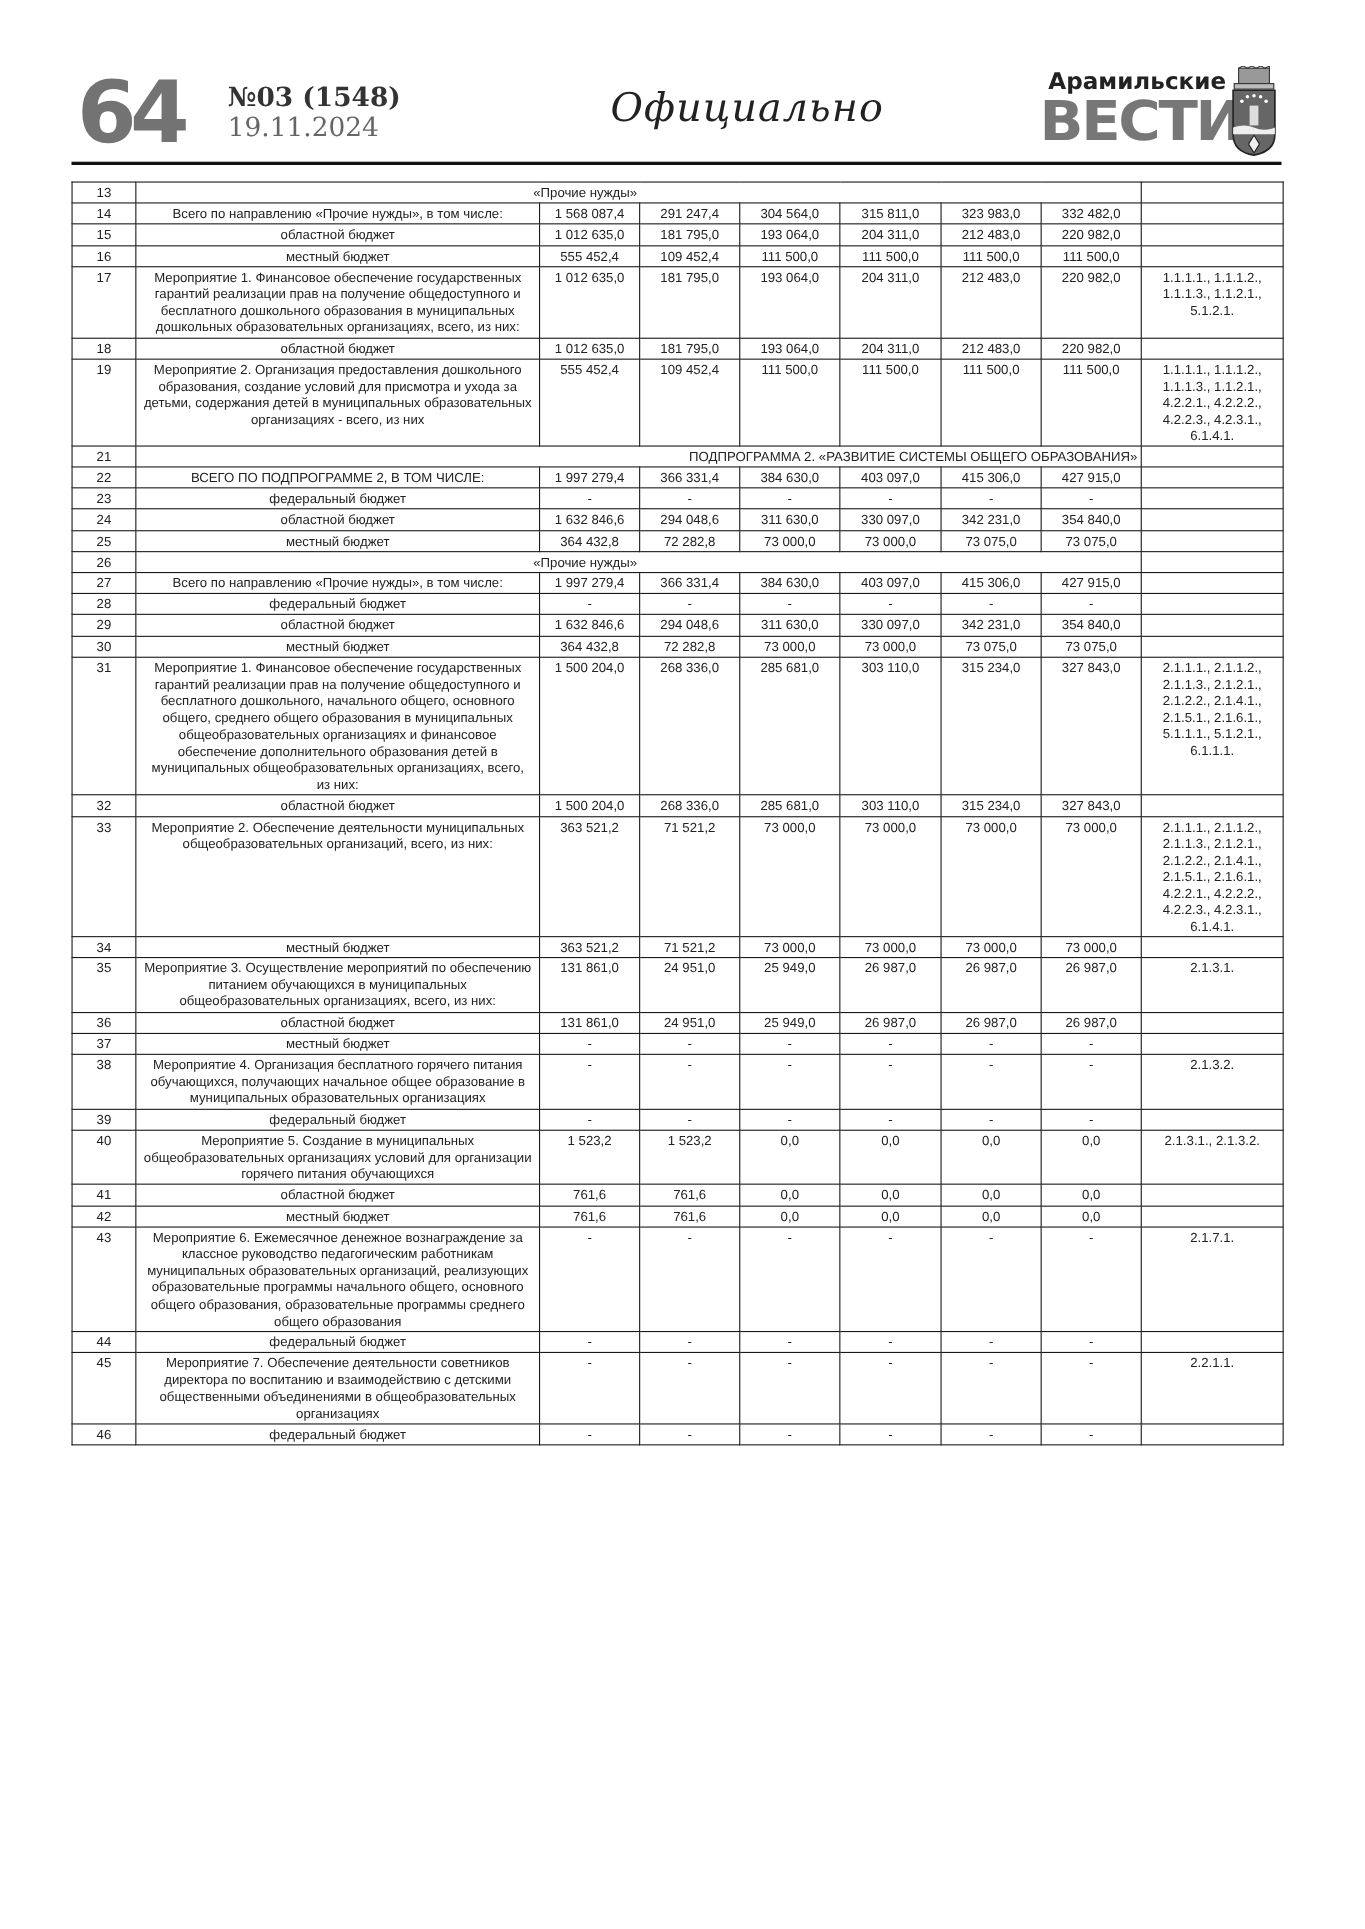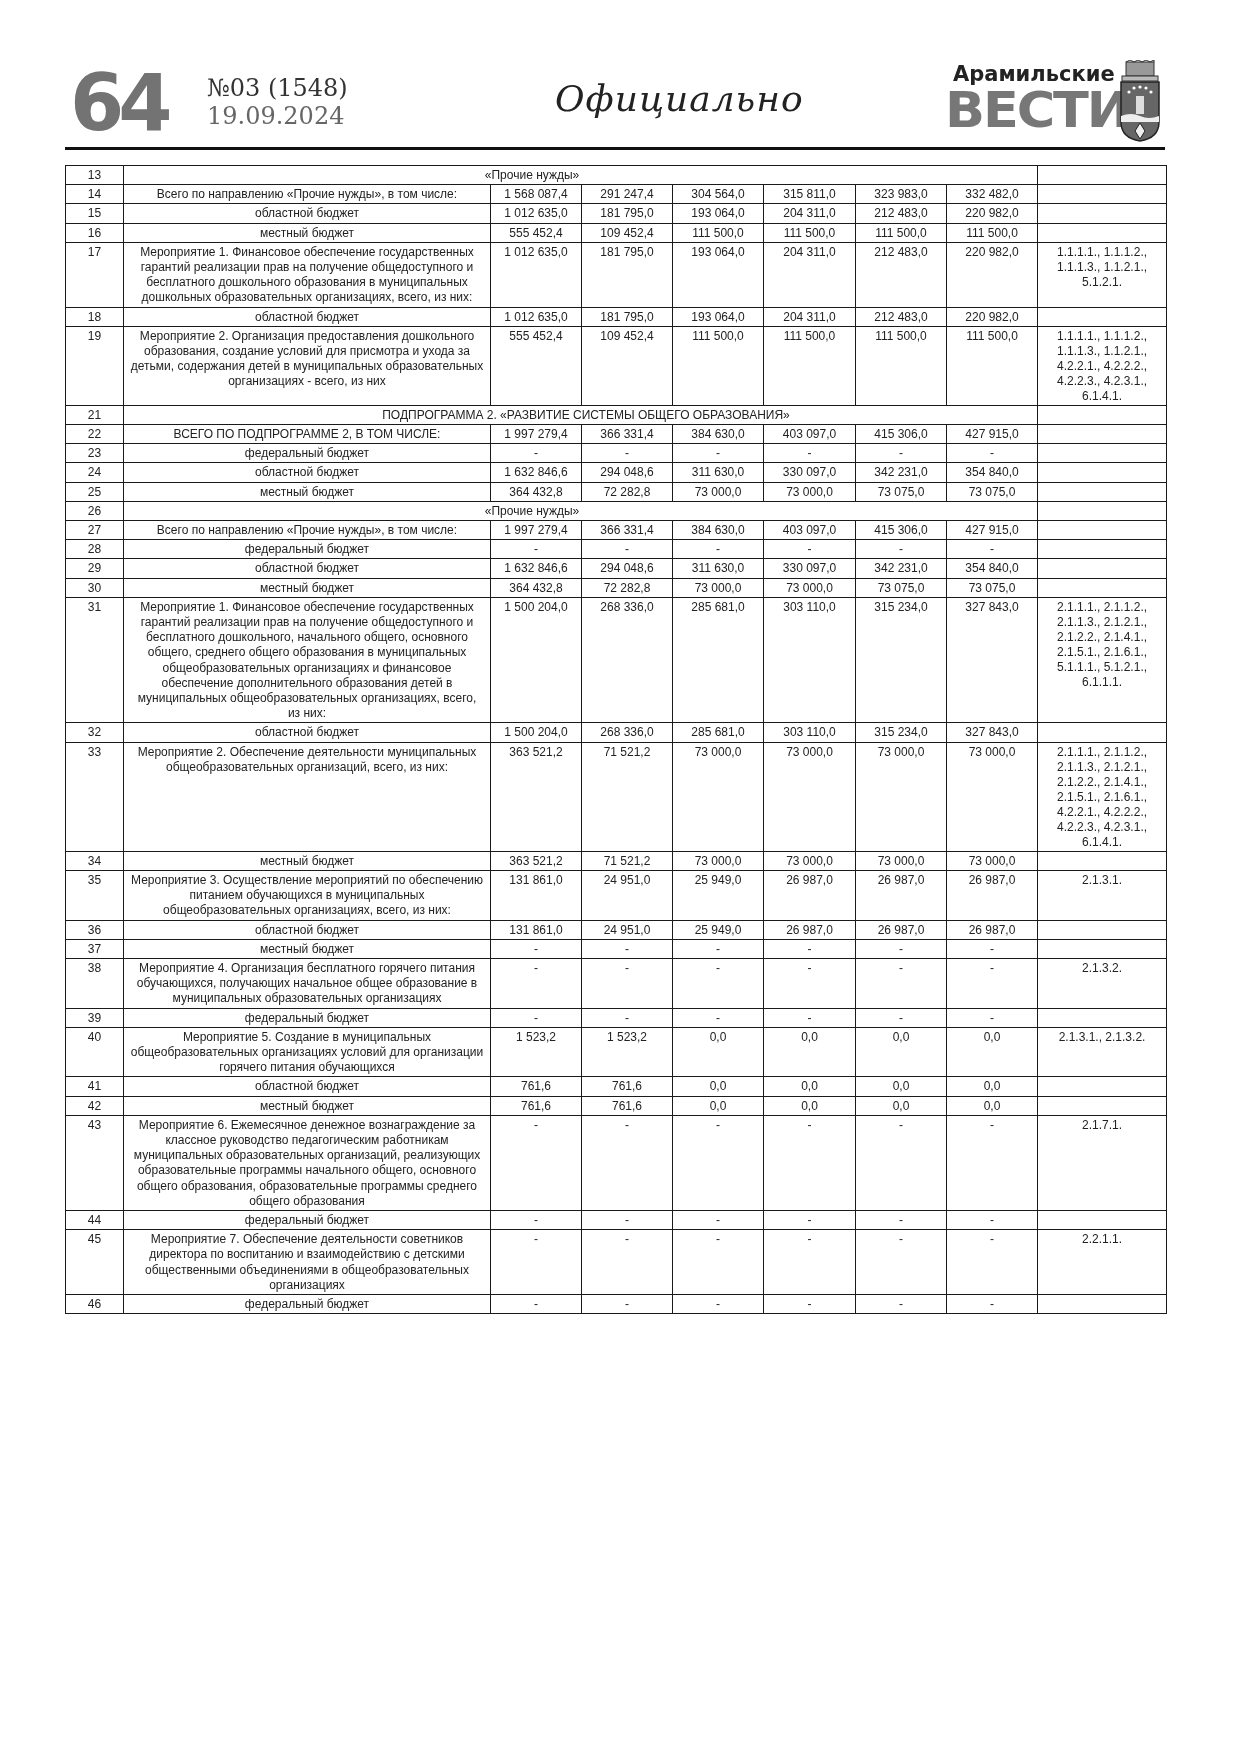--- a/index.html
+++ b/index.html
@@ -1,42 +1,42 @@
 <!DOCTYPE html>
 <html><head>
 <meta charset="utf-8">
 <style>
   html, body { margin: 0; padding: 0; background: #ffffff; }
   body { width: 1241px; height: 1754px; position: relative; overflow: hidden; color: #111; }
   .header { position: absolute; left: 65px; top: 58px; width: 1100px; height: 90px; }
   .page-num { position: absolute; left: 5px; top: 0px; font-family: "DejaVu Sans", sans-serif; font-weight: bold; font-size: 78px; letter-spacing: -6px; color: #737373; line-height: 90px; }
-  .issue { position: absolute; left: 142px; top: 16px; font-family: "DejaVu Serif", serif; font-size: 24px; line-height: 28px; color: #333; }
+  .issue { position: absolute; left: 142px; top: 16px; font-family: "DejaVu Serif", serif; font-size: 24px; line-height: 28px; color: #333; font-weight: bold; }
   .issue-date { position: absolute; left: 142px; top: 44px; font-family: "DejaVu Serif", serif; font-size: 24px; line-height: 28px; color: #666; }
   .section-title { position: absolute; left: 490px; top: 6px; font-family: "DejaVu Serif", serif; font-style: italic; font-size: 36px; color: #222; line-height: 70px; letter-spacing: 1px; }
   .logo { position: absolute; left: 880px; top: 4px; width: 170px; height: 80px; }
   .logo-top { position: absolute; left: 8px; top: 0; font-family: "DejaVu Sans", sans-serif; font-weight: bold; font-size: 21px; color: #222; line-height: 24px; }
   .logo-main { position: absolute; left: 0; top: 18px; font-family: "DejaVu Sans", sans-serif; font-weight: bold; font-size: 50px; color: #777; line-height: 60px; letter-spacing: -2px; transform: scaleX(1.05); transform-origin: left; }
   .coat { position: absolute; left: 1052px; top: 2px; width: 46px; height: 82px; }
   .rule { position: absolute; left: 65px; top: 147px; width: 1100px; height: 3px; background: #111; }
 
   table.budget { position: absolute; left: 65px; top: 165px; width: 1101px; border-collapse: collapse; table-layout: fixed; font-family: Liberation Sans, sans-serif; font-size: 12px; line-height: 15.2px; color: #222; }
   table.budget td { border: 1.6px solid #1a1a1a; vertical-align: top; text-align: center; padding: 2px 3px 1px 3px; }
   table.budget td.n { padding-top: 2px; }
   table.budget td.desc { padding-left: 6px; padding-right: 6px; margin-left: 28px; }
   table.budget td.tgt { line-height: 15px; padding-left: 4px; padding-right: 4px; }
-  table.budget td.section { text-align: center; padding-left: 14px; }
+  table.budget td.section { text-align: right; padding-left: 14px; }
   table.budget td.section.center { text-align: center; padding-left: 3px; }
 </style>
 </head>
 <body>
 
 <div class="header">
   <div class="page-num">64</div>
   <div class="issue">№03 (1548)</div>
-  <div class="issue-date">19.09.2024</div>
+  <div class="issue-date">19.11.2024</div>
   <div class="section-title">Официально</div>
   <div class="logo">
     <div class="logo-top">Арамильские</div>
     <div class="logo-main">ВЕСТИ</div>
   </div>
   <svg class="coat" viewBox="0 0 46 82">
     <rect x="9" y="2" width="28" height="14" fill="#999" stroke="#333" stroke-width="1"></rect>
     <path d="M9 2 L13 0 L17 2 L21 0 L25 2 L29 0 L33 2 L37 0 L37 2" fill="none" stroke="#333" stroke-width="1"></path>
     <rect x="5" y="16" width="36" height="5" fill="#bbb" stroke="#333" stroke-width="1"></rect>
     <path d="M4 22 L42 22 L42 62 Q42 78 23 81 Q4 78 4 62 Z" fill="#666" stroke="#222" stroke-width="1.5"></path>

